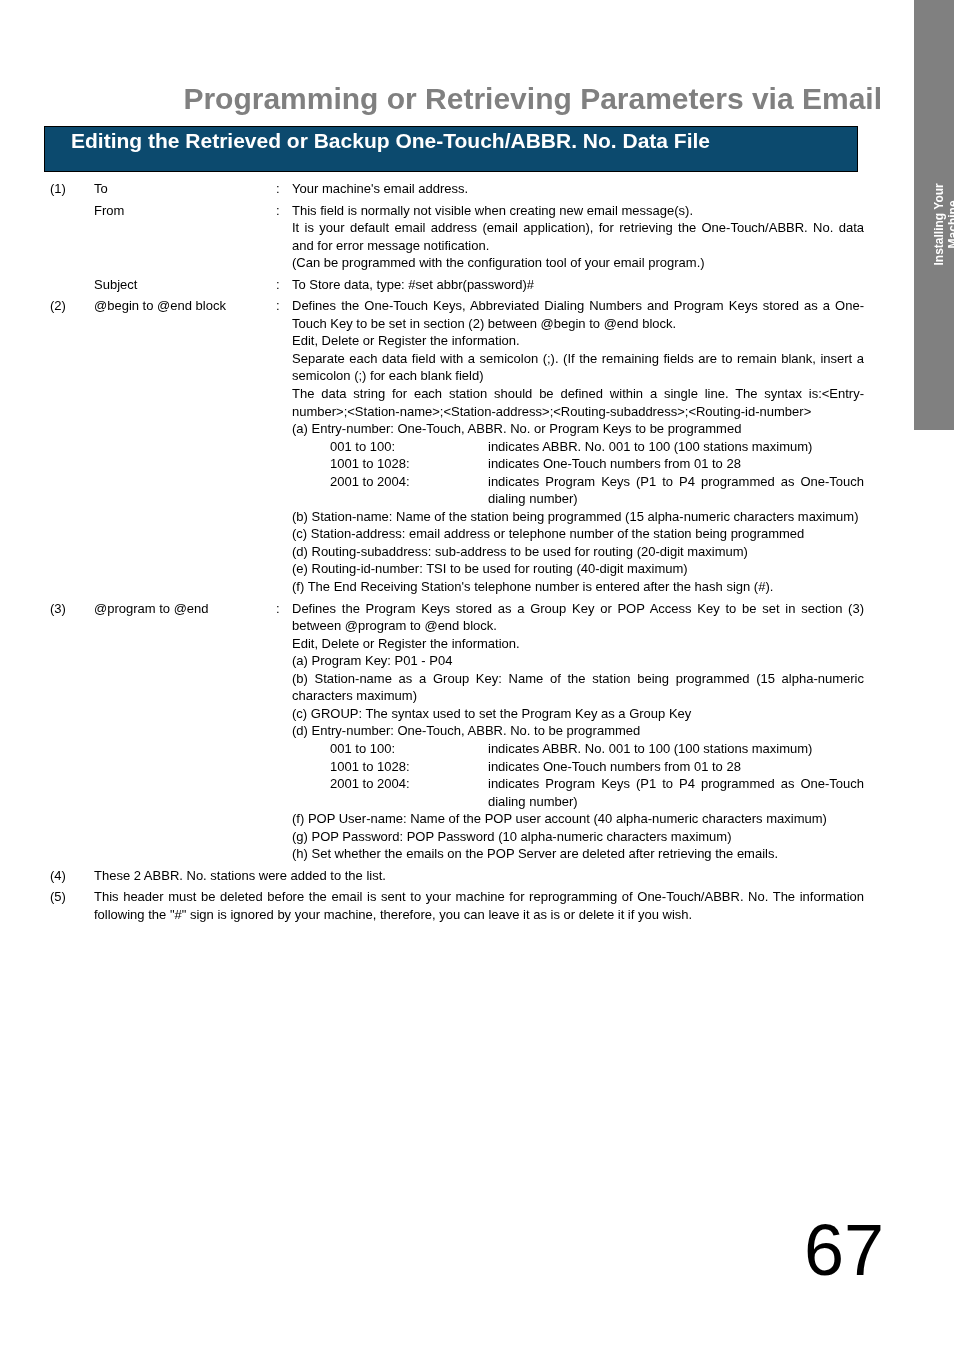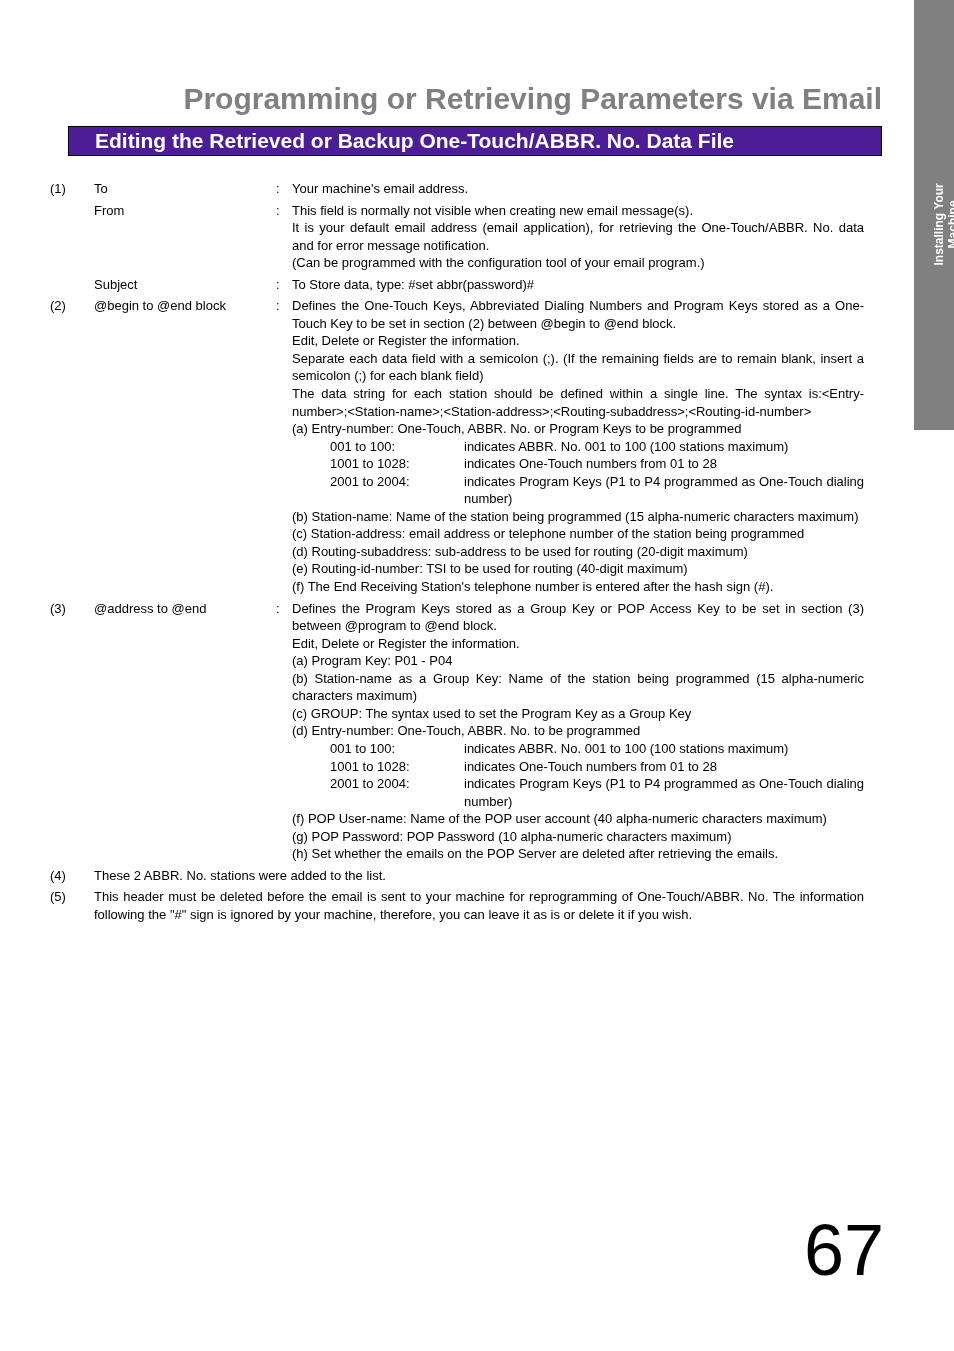--- a/index.html
+++ b/index.html
@@ -35,25 +35,25 @@
   .page-title {
     position: absolute;
     right: 72px;
     top: 82px;
     font-size: 30px;
     font-weight: bold;
     color: #808080;
   }
   .section-bar {
     position: absolute;
-    left: 68px;
+    left: 44px;
     top: 126px;
     width: 814px;
-    height: 30px;
-    background: #4c1d95;
+    height: 46px;
+    background: #0c4a6e;
     border: 1px solid #000;
   }
   .section-bar-text {
     color: #fff;
     font-size: 21px;
     font-weight: bold;
     padding: 2px 0 0 26px;
   }
   .content {
     position: absolute;
@@ -64,21 +64,21 @@
     color: #000;
     line-height: 1.35;
   }
   .row { display: flex; margin-bottom: 4px; }
   .col-idx { width: 44px; flex: 0 0 44px; }
   .col-label { width: 182px; flex: 0 0 182px; }
   .col-colon { width: 16px; flex: 0 0 16px; }
   .col-body { flex: 1; text-align: justify; }
   .col-body p { margin-bottom: 0; }
   .indent2 { padding-left: 38px; }
-  .tbl { display: flex; }
+  .tbl { display: flex; gap: 24px; }
   .tbl .lab { width: 134px; flex: 0 0 134px; }
   .tbl .val { flex: 1; }
   .full-row { display: flex; margin-bottom: 4px; }
   .full-row .col-idx { width: 44px; flex: 0 0 44px; }
   .full-row .col-body { flex: 1; text-align: justify; }
   .page-number {
     position: absolute;
     right: 70px;
     bottom: 60px;
     font-size: 72px;
@@ -153,21 +153,21 @@
       <p>(b) Station-name:  Name of the station being programmed (15 alpha-numeric characters maximum)</p>
       <p>(c) Station-address:  email address or telephone number of the station being programmed</p>
       <p>(d) Routing-subaddress:  sub-address to be used for routing (20-digit maximum)</p>
       <p>(e) Routing-id-number:  TSI to be used for routing (40-digit maximum)</p>
       <p>(f) The End Receiving Station's telephone number is entered after the hash sign (#).</p>
     </div>
   </div>
 
   <div class="row">
     <div class="col-idx">(3)</div>
-    <div class="col-label">@address to @end</div>
+    <div class="col-label">@program to @end</div>
     <div class="col-colon">:</div>
     <div class="col-body">
       <p>Defines the Program Keys stored as a Group Key or POP Access Key to be set in section (3) between @program to @end block.</p>
       <p>Edit, Delete or Register the information.</p>
       <p>(a) Program Key: P01 - P04</p>
       <p>(b) Station-name as a Group Key: Name of the station being programmed (15 alpha-numeric characters maximum)</p>
       <p>(c) GROUP: The syntax used to set the Program Key as a Group Key</p>
       <p>(d) Entry-number: One-Touch, ABBR. No. to be programmed</p>
       <div class="indent2">
         <div class="tbl">

